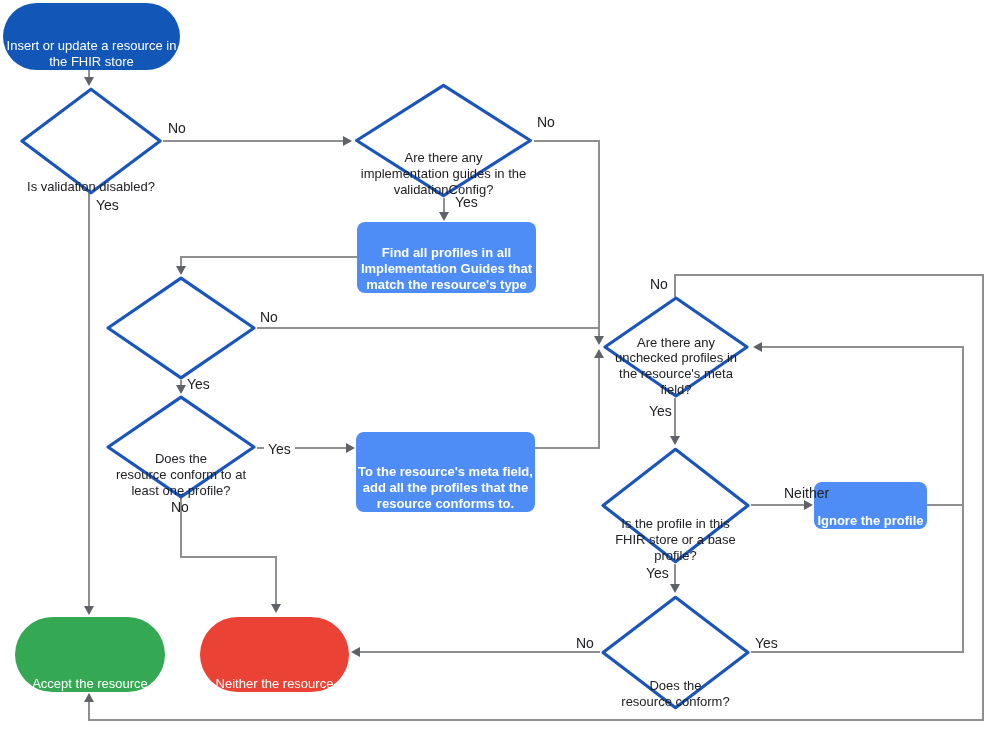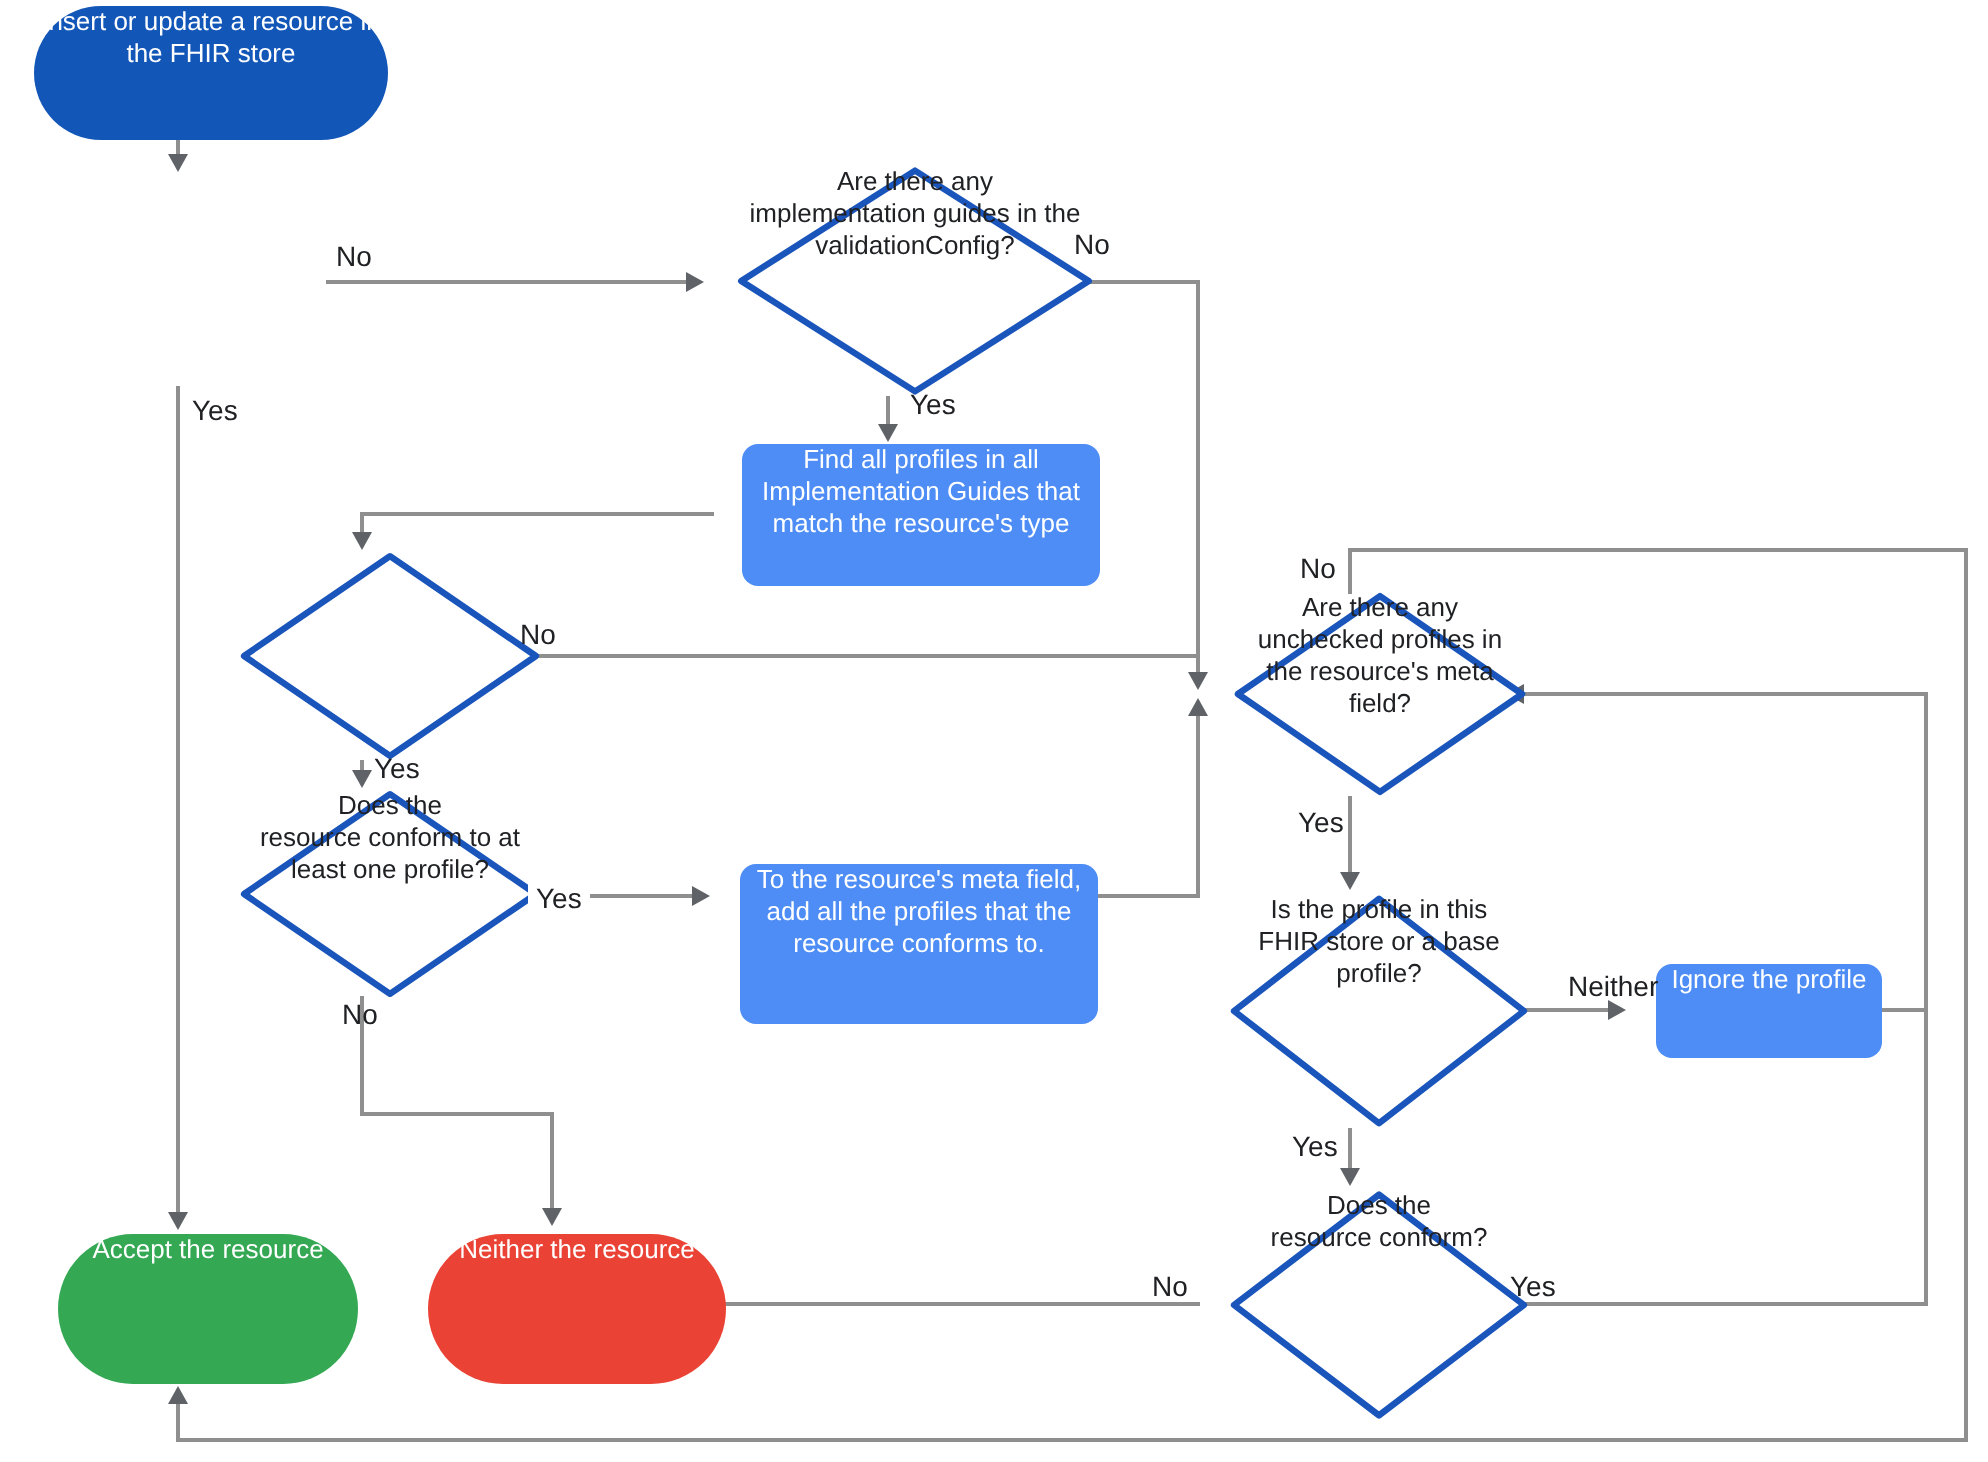--- a/index.html
+++ b/index.html
@@ -3,27 +3,27 @@
 <meta charset="utf-8">
 <style>
   :root{
     --terminal-start:#1256b8; --process:#4d8df5; --decision-border:#1a55bc;
     --accept:#34a853; --reject:#ea4335; --connector:#8f8f8f; --arrowhead:#5f6368;
     --text-dark:#202124;
   }
   html,body{margin:0;padding:0;background:#fff;}
   .canvas{position:relative;width:994px;height:731px;background:#fff;overflow:hidden;
           font-family:"Liberation Sans","DejaVu Sans",sans-serif;}
-  .node{position:absolute;display:flex;align-items:flex-start;justify-content:center;text-align:center;box-sizing:border-box;margin-left:14px;}
+  .node{position:absolute;display:flex;align-items:flex-end;justify-content:center;text-align:center;box-sizing:border-box;}
   .node .txt{white-space:pre-line;line-height:1.22;font-size:13px;}
   .terminal{border-radius:40px;color:#fff;}
   .terminal.start{background:var(--terminal-start);border-radius:34px;}
   .terminal.accept{background:var(--accept);}
   .terminal.reject{background:var(--reject);}
-  .process{background:var(--process);border-radius:8px;color:#fff;}
+  .process{background:var(--process);border-radius:8px;color:#fff;font-weight:bold;}
   .diamond{background:transparent;}
   .diamond svg{position:absolute;inset:0;width:100%;height:100%;overflow:visible;}
   .diamond polygon{fill:#fff;stroke:var(--decision-border);stroke-width:3.2;stroke-linejoin:round;vector-effect:non-scaling-stroke;}
   .diamond .txt{position:relative;color:var(--text-dark);padding:0 4px;}
   .ln{position:absolute;background:var(--connector);}
   .arr{position:absolute;width:0;height:0;}
   .a-down{border-left:5px solid transparent;border-right:5px solid transparent;border-top:9px solid var(--arrowhead);}
   .a-up{border-left:5px solid transparent;border-right:5px solid transparent;border-bottom:9px solid var(--arrowhead);}
   .a-right{border-top:5px solid transparent;border-bottom:5px solid transparent;border-left:9px solid var(--arrowhead);}
   .a-left{border-top:5px solid transparent;border-bottom:5px solid transparent;border-right:9px solid var(--arrowhead);}
@@ -80,20 +80,26 @@
   <div class="arr a-down" style="left:670px;top:584px"></div>
   <div class="arr a-left" style="left:351px;top:647px"></div>
   <div class="arr a-down" style="left:271px;top:604px"></div>
   <div class="arr a-up" style="left:84px;top:693px"></div>
 
   <div class="node terminal start" style="left:3px;top:3px;width:177px;height:67px">
     <div class="txt">Insert or update a resource in
 the FHIR store</div>
   </div>
 
+  <div class="node diamond" style="left:19px;top:87px;width:144px;height:108px">
+    <svg viewBox="0 0 100 100" preserveAspectRatio="none">
+        <polygon points="50,2 98,50 50,98 2,50"></polygon>
+      </svg>
+    <div class="txt" style="padding:0">Is validation disabled?</div>
+  </div>
 
   <div class="node diamond" style="left:353px;top:83px;width:181px;height:115px">
     <svg viewBox="0 0 100 100" preserveAspectRatio="none">
         <polygon points="50,2 98,50 50,98 2,50"></polygon>
       </svg>
     <div class="txt">Are there any
 implementation guides in the
 validationConfig?</div>
   </div>
 

